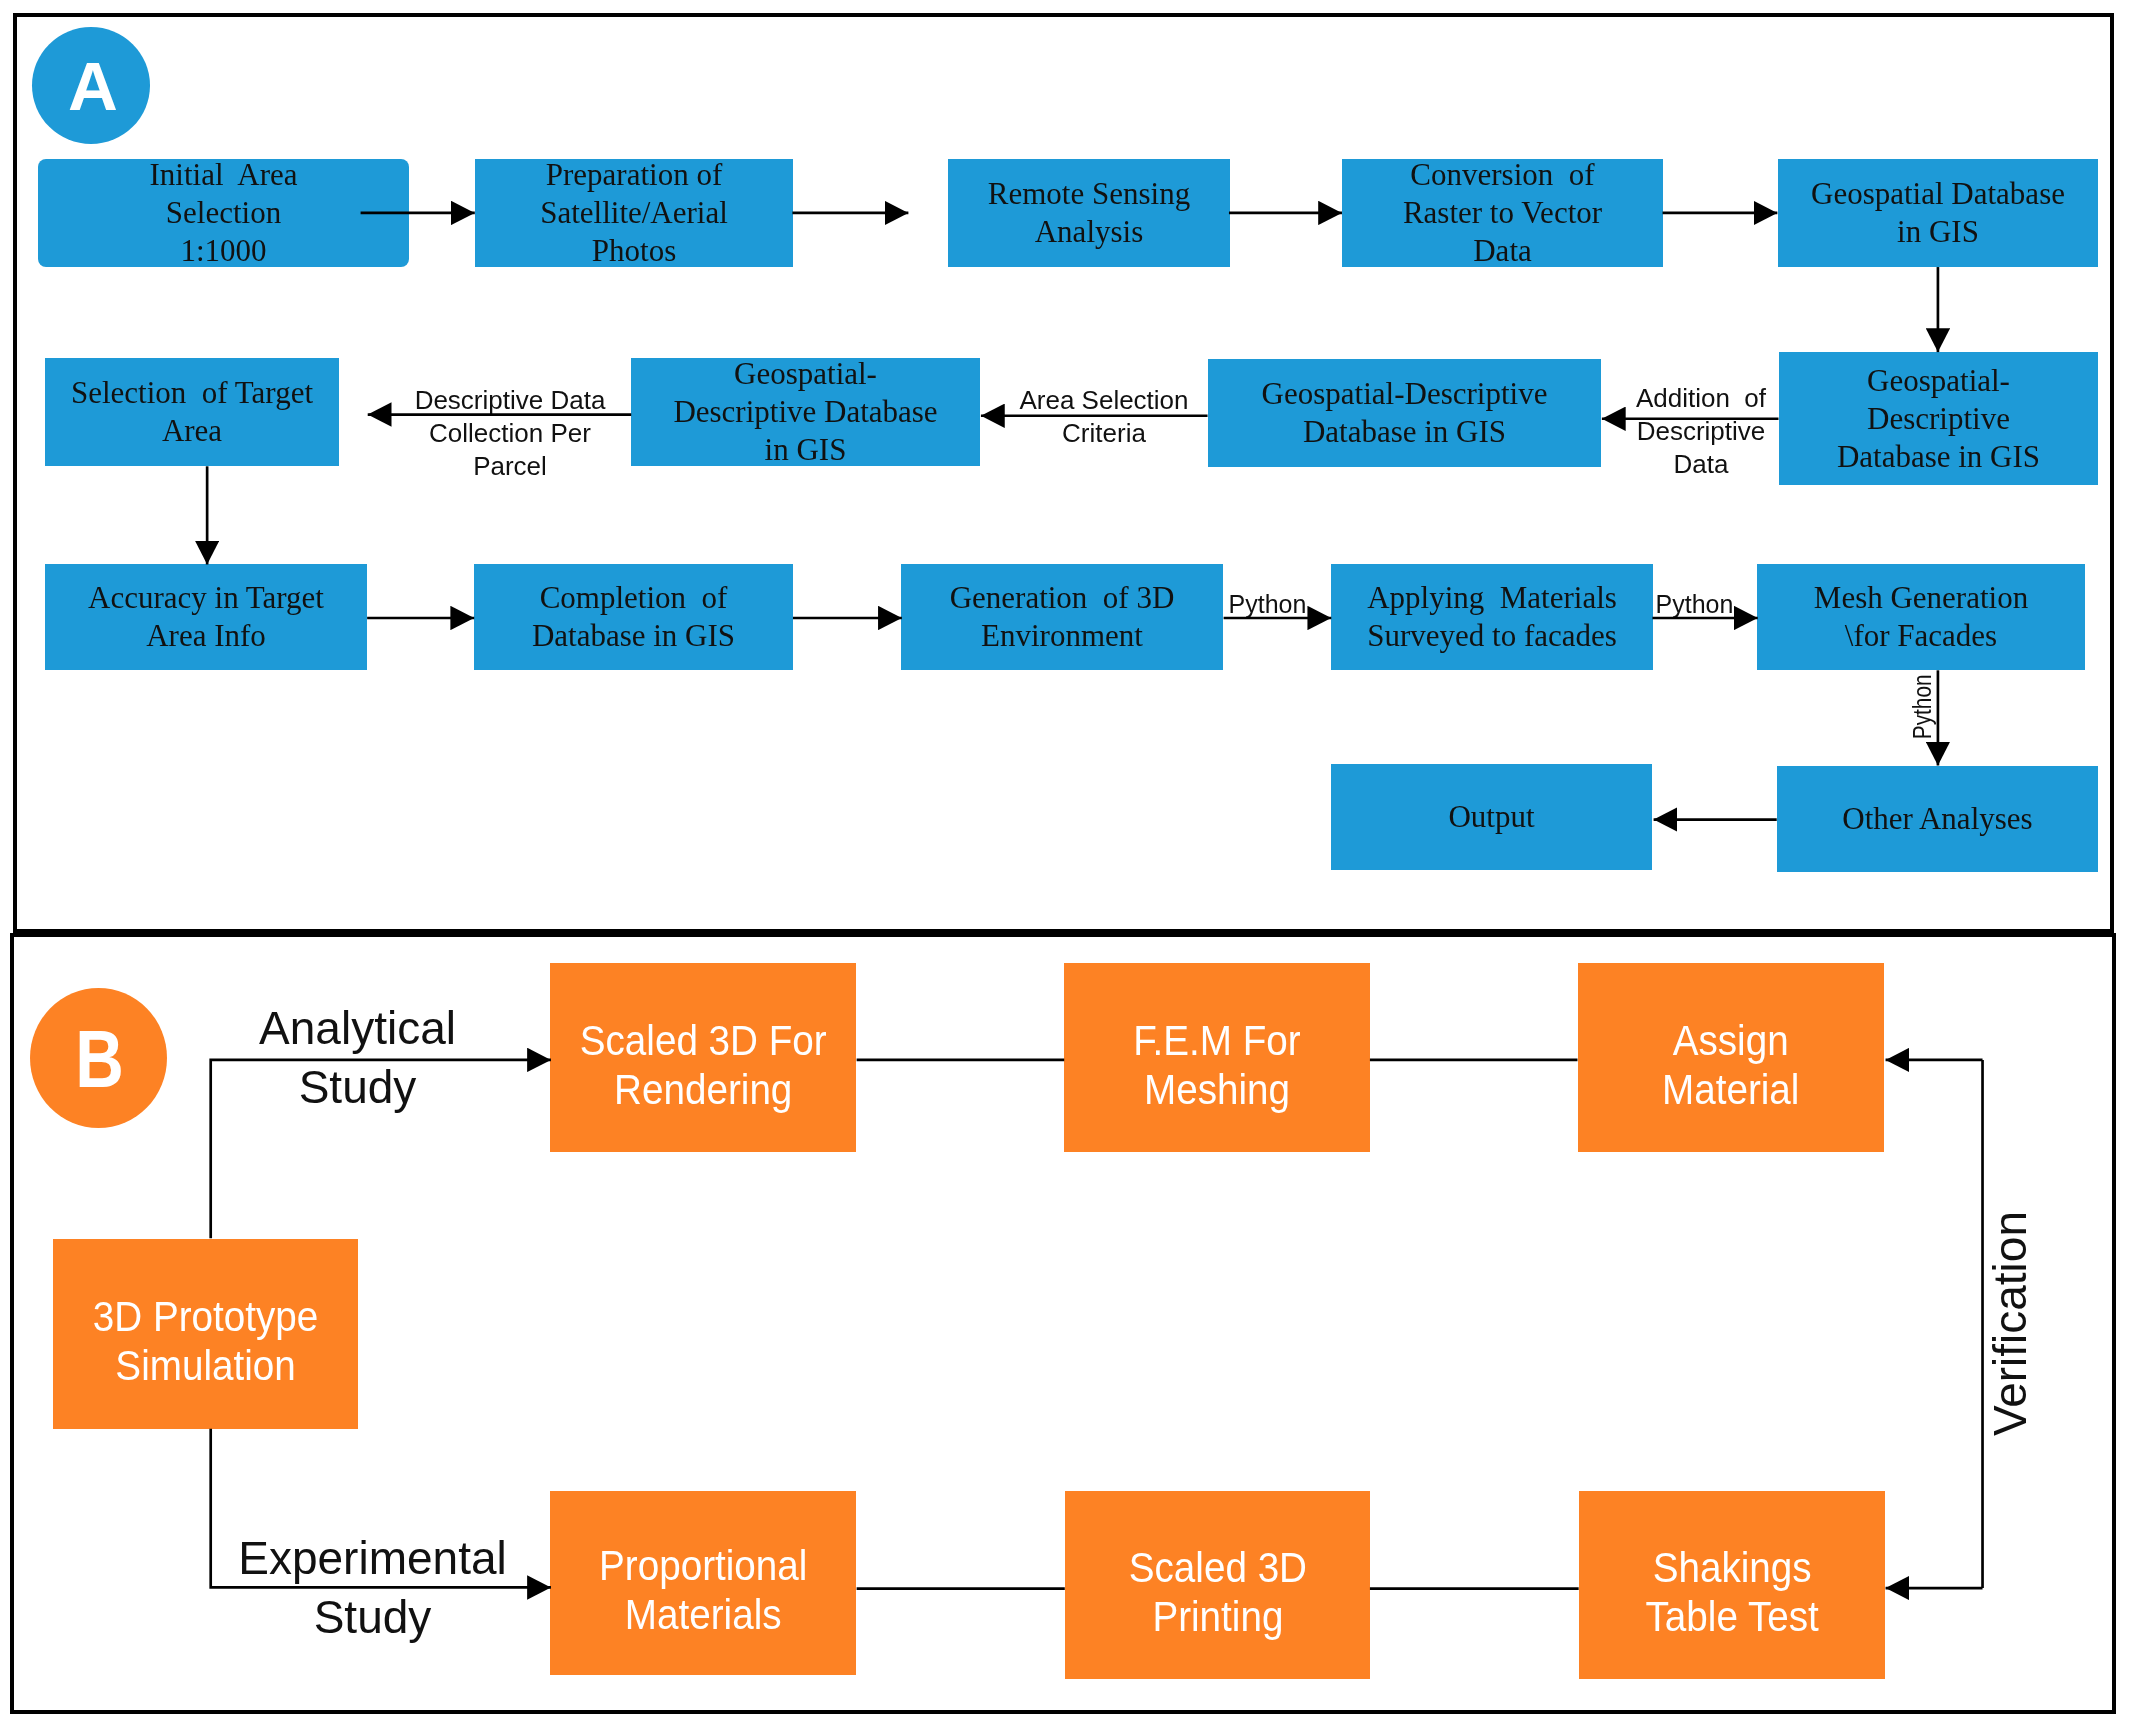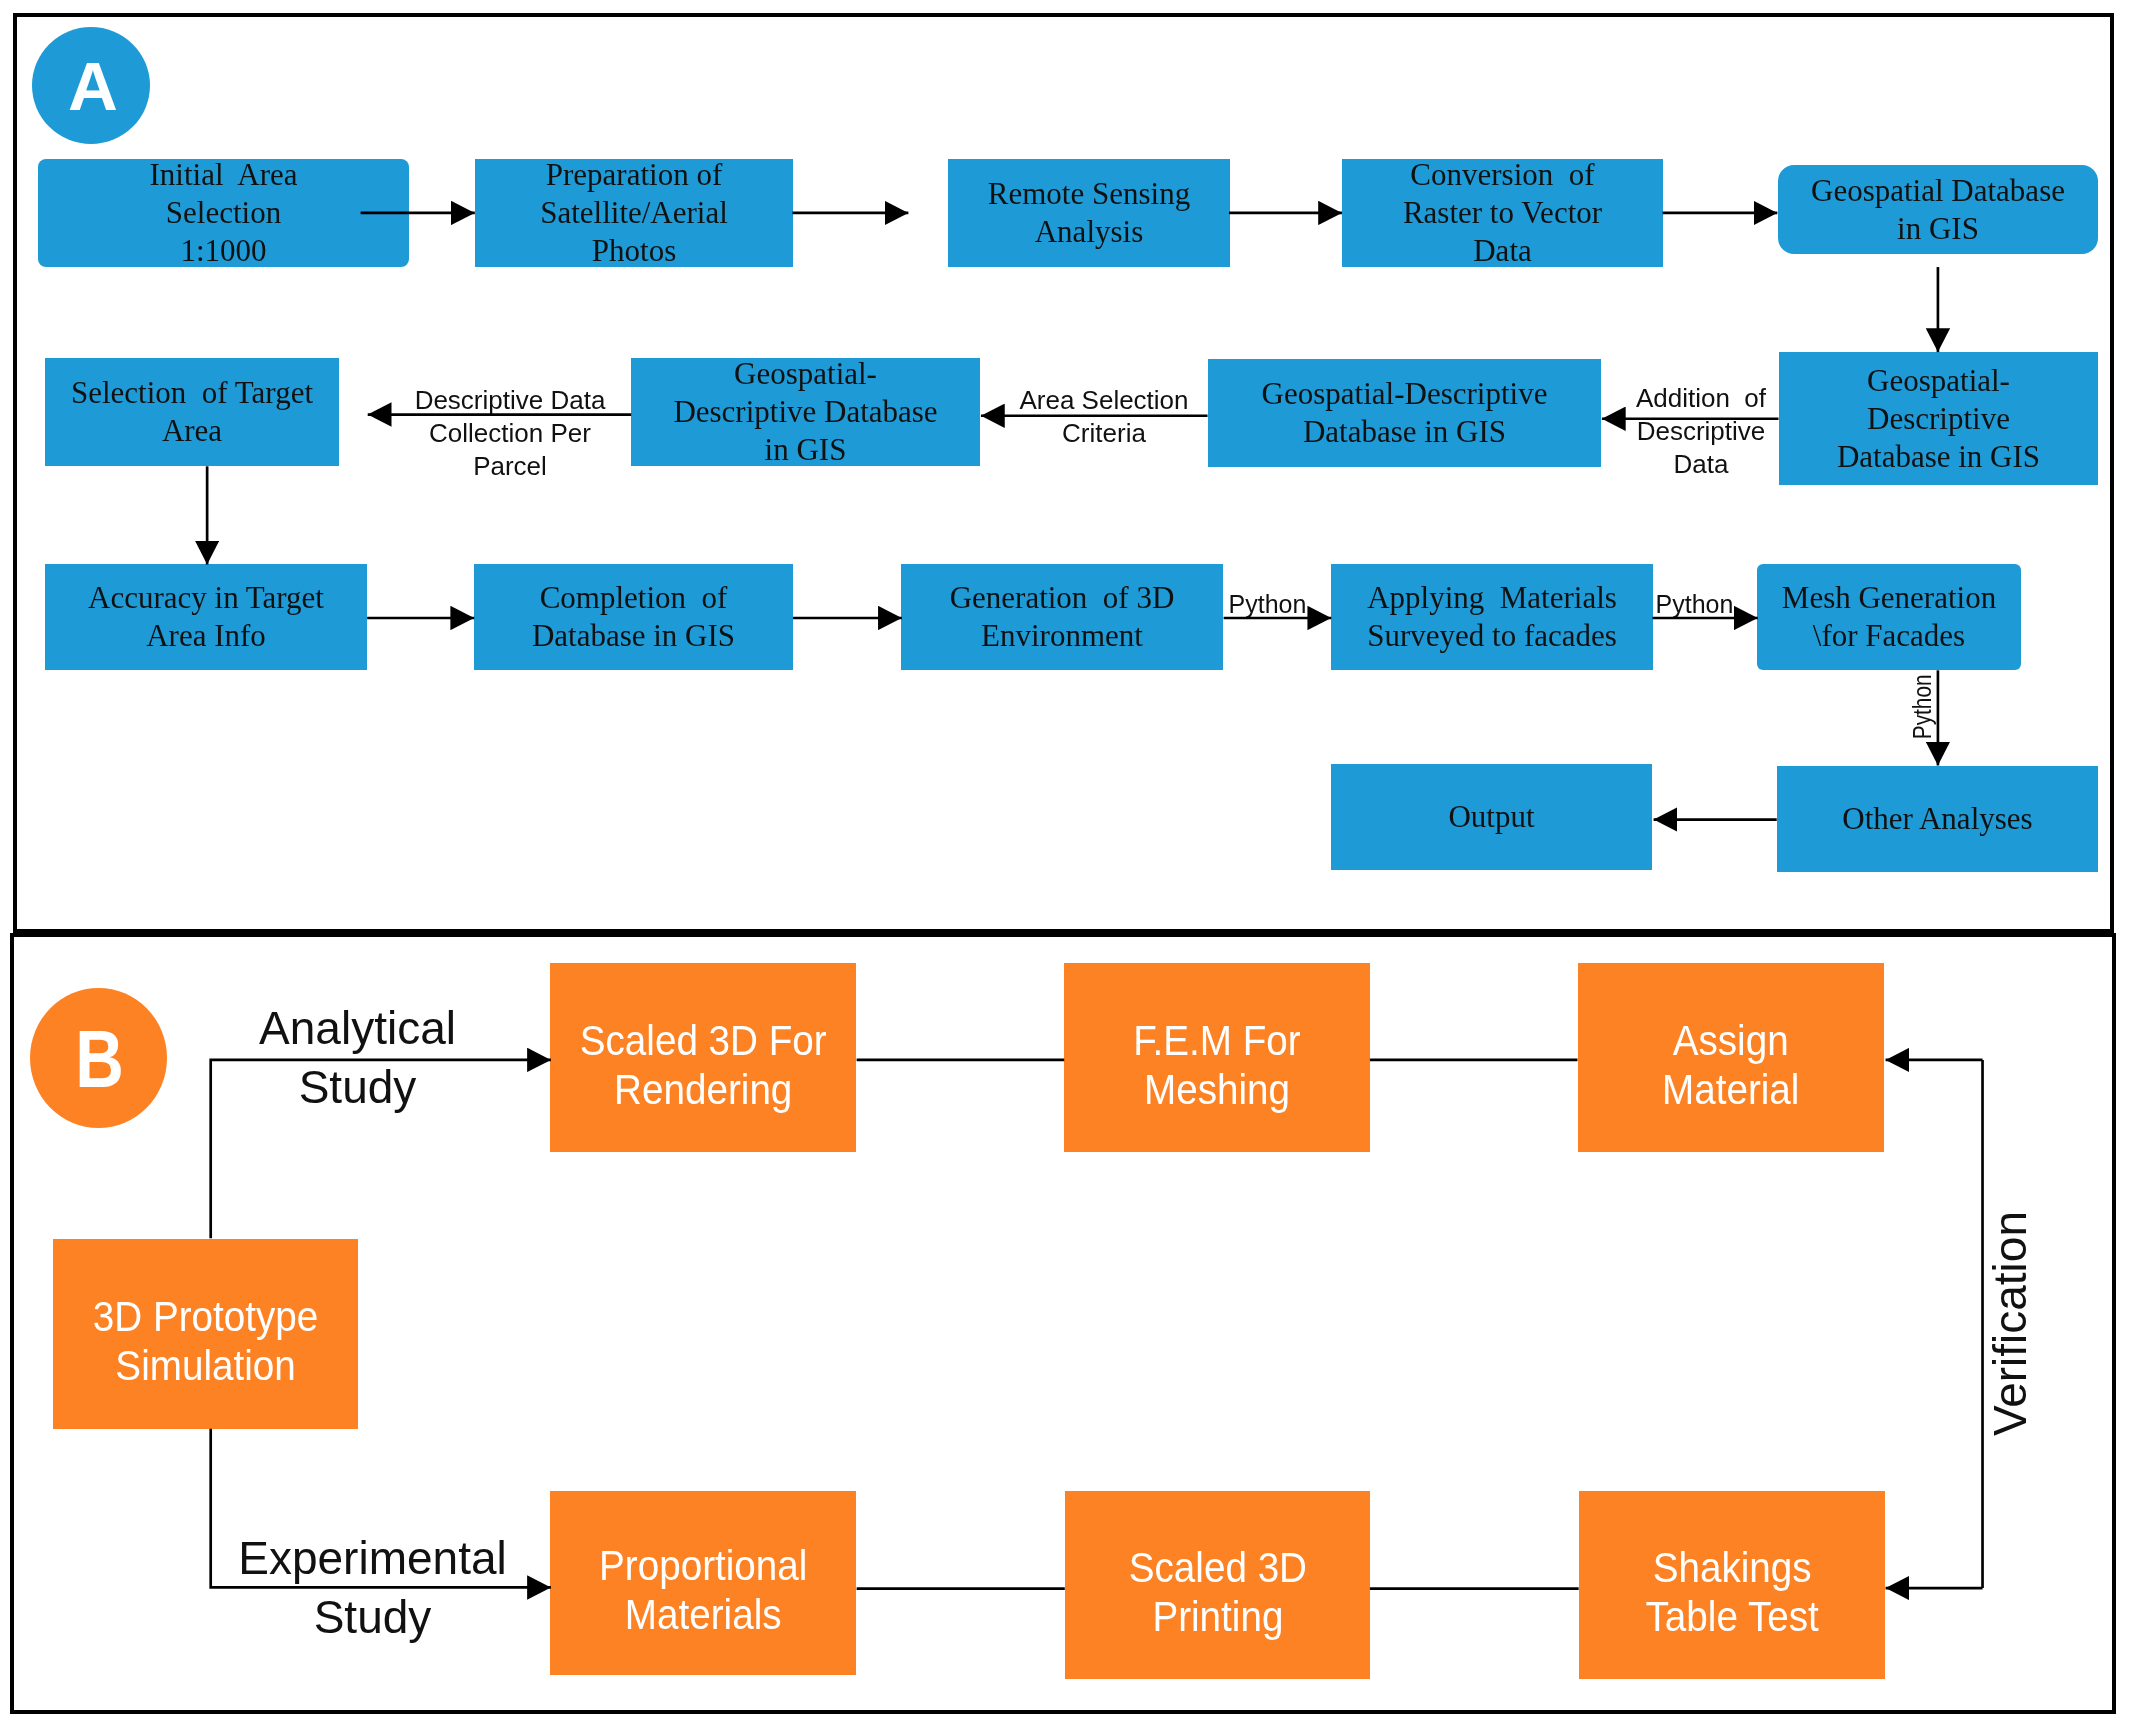--- a/index.html
+++ b/index.html
@@ -52,21 +52,21 @@
 Selection
 1:1000</div>
   <div class="nodeA n1" style="left:475px;top:159px;width:318px;height:108px;">Preparation of
 Satellite/Aerial
 Photos</div>
   <div class="nodeA n1" style="left:948px;top:159px;width:282px;height:108px;">Remote Sensing
 Analysis</div>
   <div class="nodeA n1" style="left:1342px;top:159px;width:321px;height:108px;">Conversion  of
 Raster to Vector
 Data</div>
-  <div class="nodeA n1" style="left:1778px;top:165px;width:320px;height:89px;border-radius:16px;">Geospatial Database
+  <div class="nodeA n1" style="left:1778px;top:159px;width:320px;height:108px;">Geospatial Database
 in GIS</div>
 
   <div class="nodeA n1" style="left:45px;top:358px;width:294px;height:108px;">Selection  of Target
 Area</div>
   <div class="nodeA n1" style="left:631px;top:358px;width:349px;height:108px;">Geospatial-
 Descriptive Database
 in GIS</div>
   <div class="nodeA n1" style="left:1208px;top:359px;width:393px;height:108px;">Geospatial-Descriptive
 Database in GIS</div>
   <div class="nodeA n1" style="left:1779px;top:352px;width:319px;height:133px;">Geospatial-
@@ -74,21 +74,21 @@
 Database in GIS</div>
 
   <div class="nodeA n1" style="left:45px;top:564px;width:322px;height:106px;">Accuracy in Target
 Area Info</div>
   <div class="nodeA n1" style="left:474px;top:564px;width:319px;height:106px;">Completion  of
 Database in GIS</div>
   <div class="nodeA n1" style="left:901px;top:564px;width:322px;height:106px;">Generation  of 3D
 Environment</div>
   <div class="nodeA n1" style="left:1331px;top:564px;width:322px;height:106px;">Applying  Materials
 Surveyed to facades</div>
-  <div class="nodeA n1" style="left:1757px;top:564px;width:264px;height:106px;border-radius:6px;">Mesh Generation
+  <div class="nodeA n1" style="left:1757px;top:564px;width:328px;height:106px;">Mesh Generation
 \for Facades</div>
 
   <div class="nodeA n1" style="left:1331px;top:764px;width:321px;height:106px;">Output</div>
   <div class="nodeA n1" style="left:1777px;top:766px;width:321px;height:106px;">Other Analyses</div>
 
   <div class="lbl elA" style="left:391px;top:384px;width:238px;">Descriptive Data
 Collection Per
 Parcel</div>
   <div class="lbl elA" style="left:985px;top:384px;width:238px;">Area Selection
 Criteria</div>

